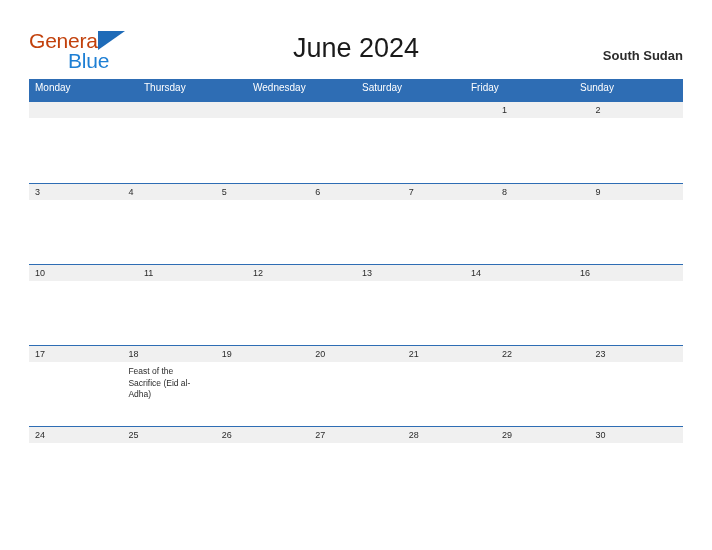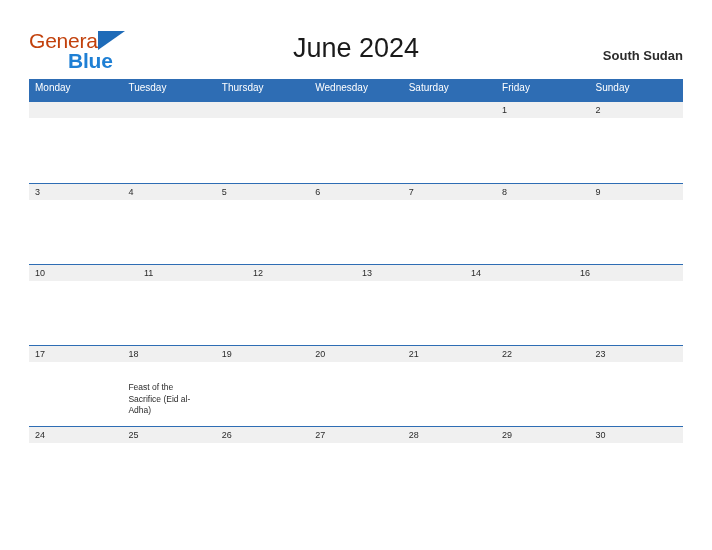--- a/index.html
+++ b/index.html
@@ -56,21 +56,20 @@
     border-left: 27px solid #1e6bb8;
     border-bottom: 19px solid transparent;
   }
   .logo-row2 {
     display: block;
     font-size: 21px;
     color: #1e7fd4;
     margin-left: 39px;
     margin-top: -2px;
     letter-spacing: -0.2px;
-    font-weight: bold;
   }
 
   .title {
     position: absolute;
     left: 0;
     top: 33px;
     width: 712px;
     text-align: center;
     font-size: 27px;
     color: #1a1a1a;
@@ -134,21 +133,21 @@
     height: 16px;
     background: #f0f0f0;
     font-size: 9px;
     color: #2b2b2b;
     line-height: 16px;
     padding-left: 6px;
     box-sizing: border-box;
     white-space: nowrap;
   }
   .events {
-    padding: 20px 8px 0 6px;
+    padding: 4px 8px 0 6px;
     box-sizing: border-box;
   }
   .event {
     font-size: 8.5px;
     line-height: 11.5px;
     color: #2b2b2b;
     word-wrap: break-word;
   }
   .daycell.empty .daynum-band {
     background: #f0f0f0;
@@ -170,21 +169,20 @@
     <h1 class="title">June 2024</h1>
 
     <div class="region">South Sudan</div>
 
   </div>
 
   <div class="calendar">
 
     <div class="dow-row">
       <div class="dow-cell">Monday</div>
-      <div class="dow-cell">Tuesday</div>
       <div class="dow-cell">Thursday</div>
       <div class="dow-cell">Wednesday</div>
       <div class="dow-cell">Saturday</div>
       <div class="dow-cell">Friday</div>
       <div class="dow-cell">Sunday</div>
     </div>
 
     <div id="weeks-container">
         <div class="week-row">
           <div class="daycell empty">

